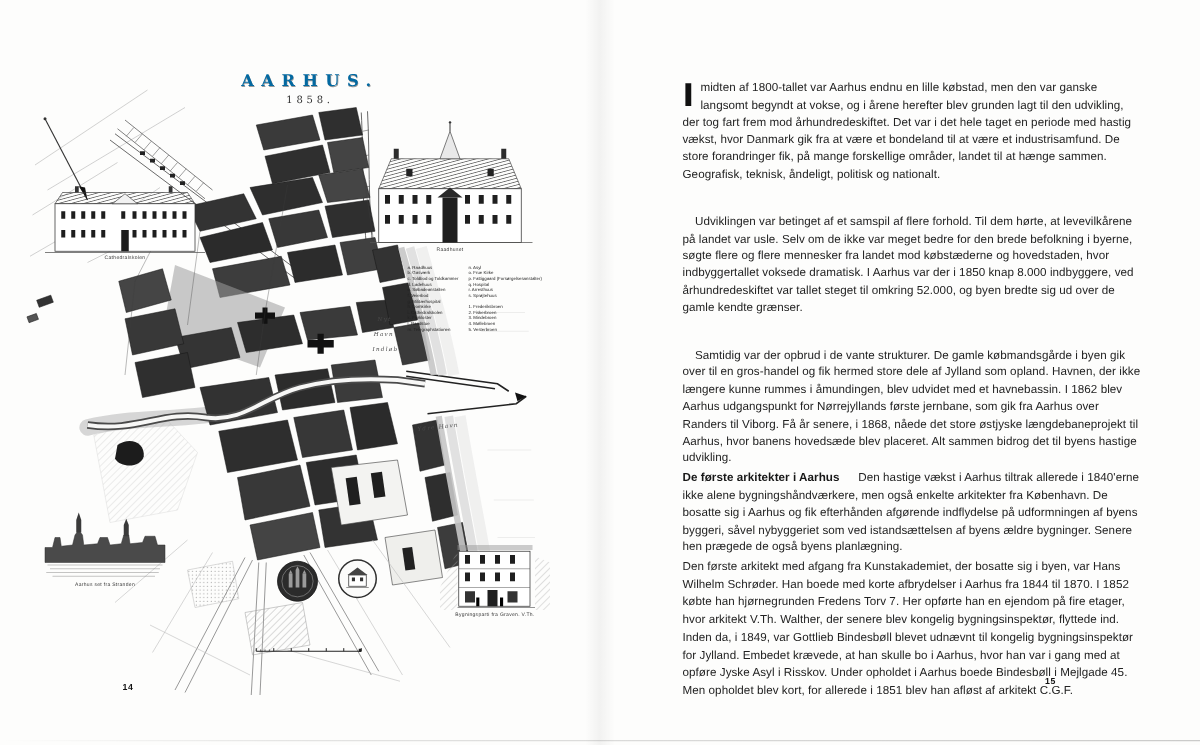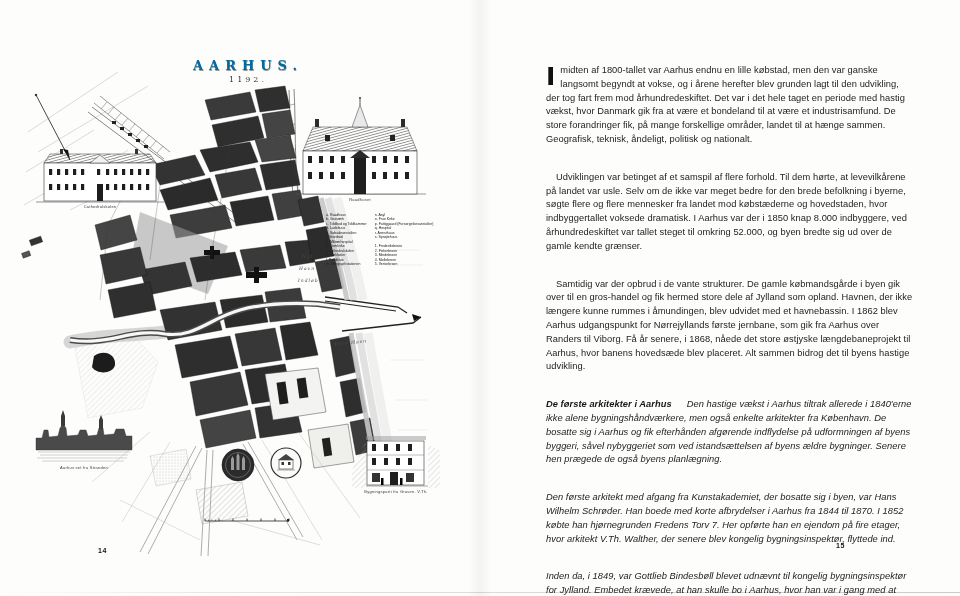--- a/index.html
+++ b/index.html
@@ -26,21 +26,21 @@
      transform:scale(.5);transform-origin:50% 0;letter-spacing:.5px;}
   .maplabel{position:absolute;font-family:"DejaVu Serif",serif;font-style:italic;
      font-size:4.5px;letter-spacing:1px;color:#4a4a4a;}
   .pagenum{position:absolute;font-size:7px;font-weight:700;color:#111;letter-spacing:.5px;}
 
   
   .textcol{position:absolute;left:66px;top:64px;width:367px;font-size:9.3px;
      line-height:13.8px;letter-spacing:.05px;color:#222;text-align:left;}
   .textcol p{margin:0;}
   .p.indent{text-indent:10px;margin-top:24px;}
-  .p.gap{margin-top:24px;font-style:italic;}
+  .p.gap{margin-top:2px;}
   .dropcap{float:left;font-family:"DejaVu Sans",sans-serif;font-weight:800;
      font-size:25px;line-height:24px;margin:1px 5px 0 0;color:#101010;}
   .hd{font-weight:700;margin-right:15px;color:#171717;}
 </style>
 </head>
 <body>
 
 <div class="spread">
 
   <div class="page page-left">
@@ -322,21 +322,21 @@
         <line x1="289" y1="518.5" x2="289" y2="521"></line>
         <line x1="208.5" y1="519.5" x2="208.5" y2="521" stroke-width="0.5"></line>
         <line x1="212" y1="519.5" x2="212" y2="521" stroke-width="0.5"></line>
         <line x1="215.5" y1="519.5" x2="215.5" y2="521" stroke-width="0.5"></line>
         <rect x="287" y="519" width="2" height="2.5" fill="#222" stroke="none"></rect>
       </g>
     </svg>
 
     
     <div class="map-title">AARHUS.</div>
-    <div class="map-year">1192.</div>
+    <div class="map-year">1858.</div>
 
     <div class="legend">
       <div class="lcol">a. Raadhuus
 b. Gasværk
 c. Toldbod og Toldkammer
 d. Ladehuus
 e. Søbadeanstalten
 f. Veierbod
 g. Militærhospital
 h. Domkirke

